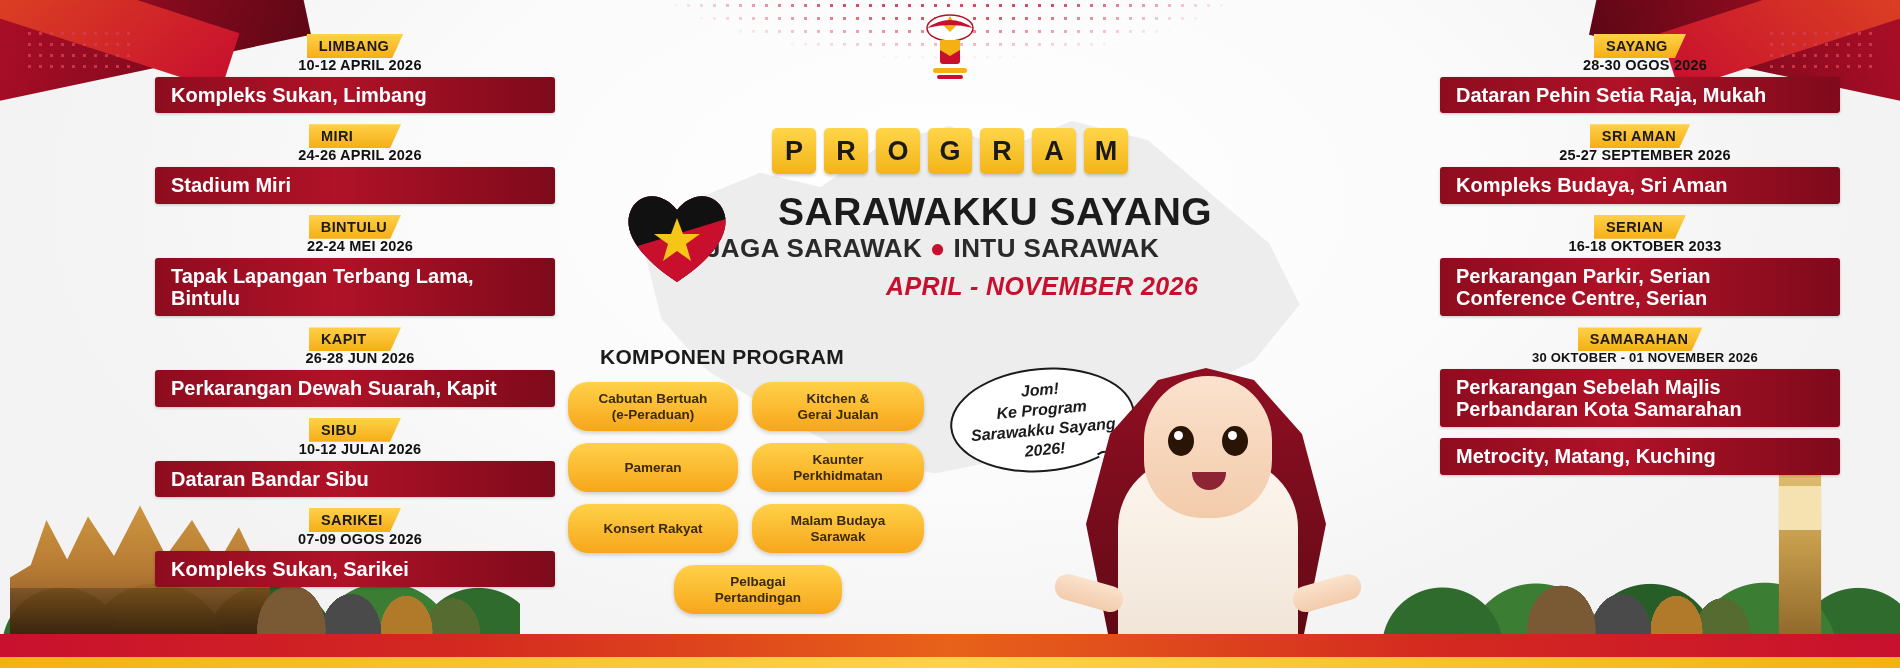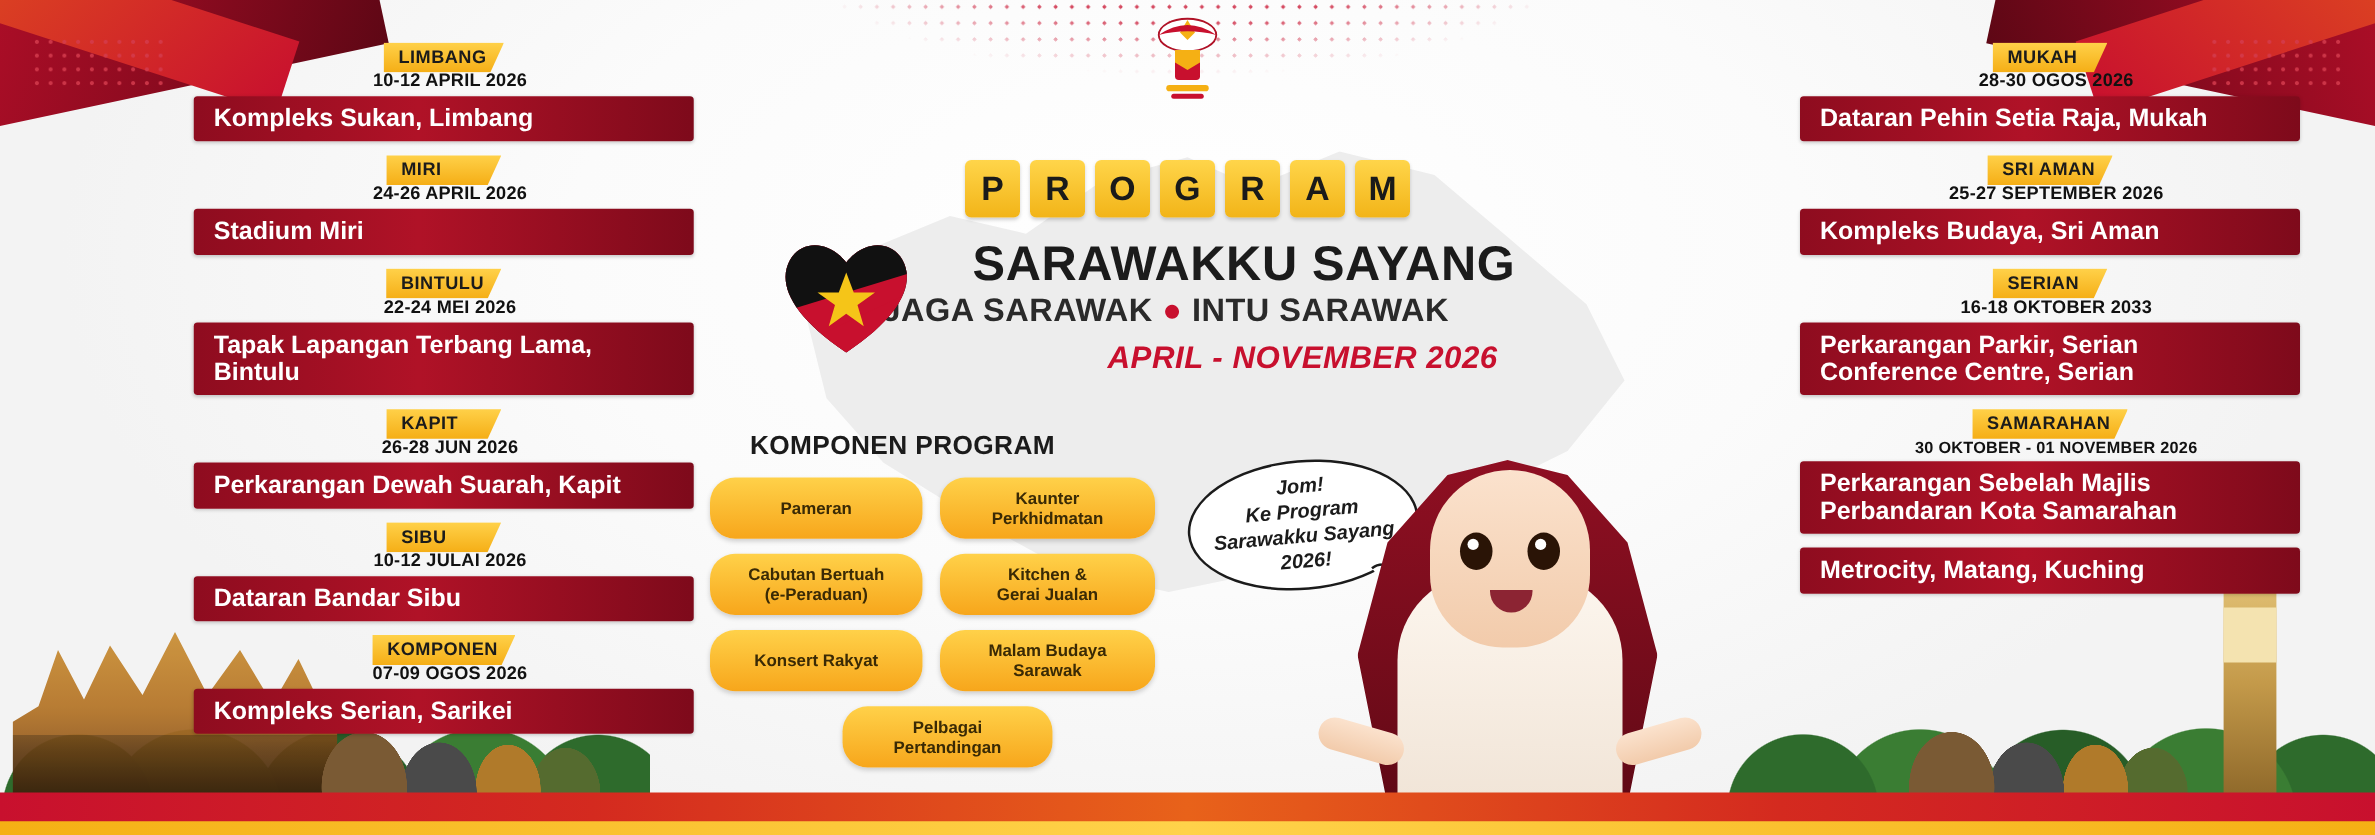--- a/index.html
+++ b/index.html
@@ -343,29 +343,29 @@
       <span>JAGA SARAWAK</span>
       <span class="dot">●</span>
       <span>INTU SARAWAK</span>
     </div>
     <div class="t3">APRIL - NOVEMBER 2026</div>
   </div>
 
   <div class="komponen-title">KOMPONEN PROGRAM</div>
   <div class="pills">
     <div class="pill-row">
-      <div class="pill w1" style="white-space:pre-line">Pameran</div>
-      <div class="pill w2" style="white-space:pre-line">Kaunter
-Perkhidmatan</div>
-    </div>
-    <div class="pill-row">
       <div class="pill w1" style="white-space:pre-line">Cabutan Bertuah
 (e-Peraduan)</div>
       <div class="pill w2" style="white-space:pre-line">Kitchen &amp;
 Gerai Jualan</div>
+    </div>
+    <div class="pill-row">
+      <div class="pill w1" style="white-space:pre-line">Pameran</div>
+      <div class="pill w2" style="white-space:pre-line">Kaunter
+Perkhidmatan</div>
     </div>
     <div class="pill-row">
       <div class="pill w1" style="white-space:pre-line">Konsert Rakyat</div>
       <div class="pill w2" style="white-space:pre-line">Malam Budaya
 Sarawak</div>
     </div>
     <div class="pill-row">
       <div class="pill center" style="white-space:pre-line">Pelbagai
 Pertandingan</div>
     </div>
@@ -420,31 +420,31 @@
     </div>
     <div class="event">
       <div class="ev-head">
         <span class="ev-city">SIBU</span>
         <span class="ev-date">10-12 JULAI 2026</span>
       </div>
       <div class="ev-venue">Dataran Bandar Sibu</div>
     </div>
     <div class="event">
       <div class="ev-head">
-        <span class="ev-city">KOMPONEN</span>
+        <span class="ev-city">SARIKEI</span>
         <span class="ev-date">07-09 OGOS 2026</span>
       </div>
-      <div class="ev-venue">Kompleks Serian, Sarikei</div>
+      <div class="ev-venue">Kompleks Sukan, Sarikei</div>
     </div>
   </div>
 
   <div class="col right">
     <div class="event">
       <div class="ev-head">
-        <span class="ev-city">MUKAH</span>
+        <span class="ev-city">SAYANG</span>
         <span class="ev-date">28-30 OGOS 2026</span>
       </div>
       <div class="ev-venue">Dataran Pehin Setia Raja, Mukah</div>
     </div>
     <div class="event">
       <div class="ev-head">
         <span class="ev-city">SRI AMAN</span>
         <span class="ev-date">25-27 SEPTEMBER 2026</span>
       </div>
       <div class="ev-venue">Kompleks Budaya, Sri Aman</div>

